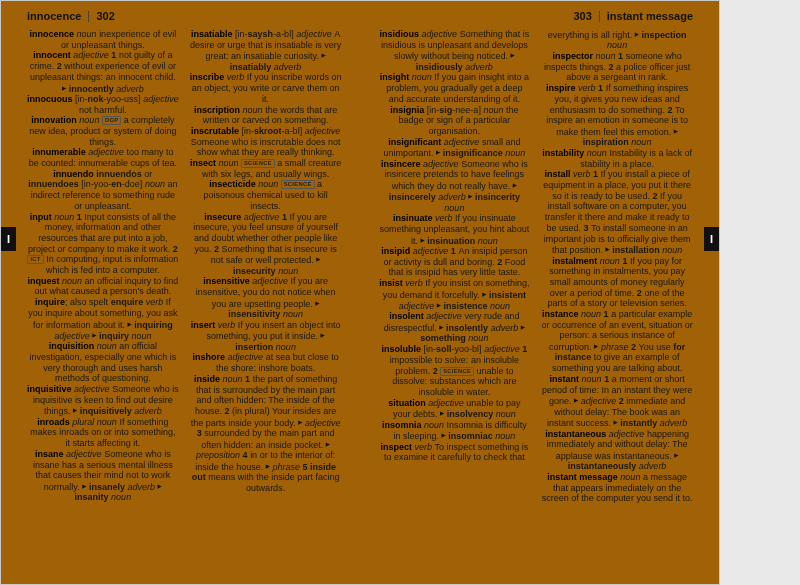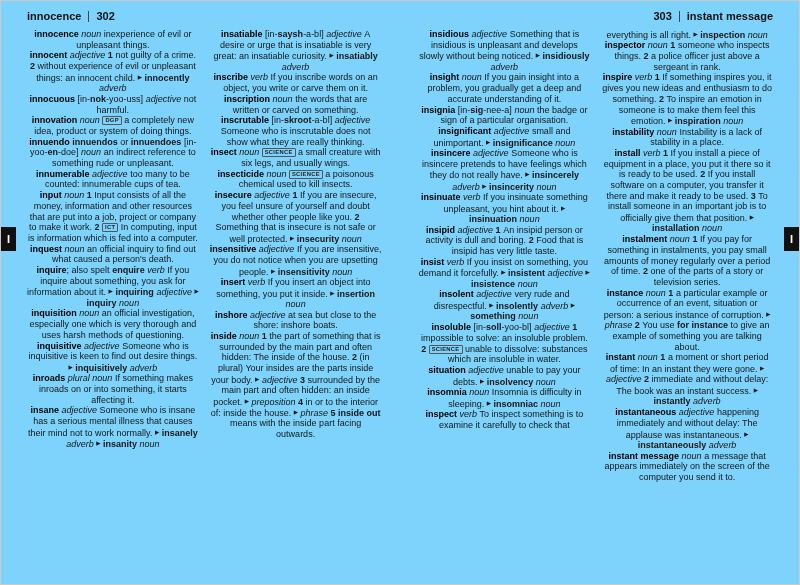--- a/index.html
+++ b/index.html
@@ -1,19 +1,19 @@
 <!DOCTYPE html>
 <html><head>
 <meta charset="utf-8">
 <style>
   * { margin:0; padding:0; box-sizing:border-box; }
   html,body { background:#e9e9e9; }
   body { width:800px; height:585px; font-family:"Liberation Sans", sans-serif; }
   .page {
-    position:relative; width:800px; height:585px; background:#7dd3fc;
+    position:relative; width:720px; height:585px; background:#a16207;
     border:1px solid #c9c9c9; padding:9px 26px 8px; overflow:hidden;
   }
   .header { display:flex; justify-content:space-between; align-items:center;
     font-size:11px; font-weight:700; color:#111; margin-bottom:7px; }
   .header-left, .header-right { display:flex; align-items:center; }
   .hsep { display:inline-block; width:1px; height:11px; background:#444; margin:0 7px; }
   .columns { display:flex; gap:11px; }
   .col { width:172px; height:541px; overflow:hidden; font-size:9px;
     line-height:10.7px; color:#161616; text-align:center; }
   .col.right-page-start { margin-left:26px; }
@@ -49,22 +49,22 @@
       <span>instant message</span>
     </div>
   </div>
 
   <div class="columns" id="columns">
       <div class="col">
         <p class="entry"><span class="seg-headword">innocence</span><span class="seg-pos"> noun </span><span class="seg-t">inexperience of evil or unpleasant things.</span></p>
         <p class="entry"><span class="seg-headword">innocent</span><span class="seg-pos"> adjective </span><span class="seg-bold">1 </span><span class="seg-t">not guilty of a crime. </span><span class="seg-bold">2 </span><span class="seg-t">without experience of evil or unpleasant things: </span><span class="seg-italic">an innocent child. </span><span class="seg-arrow">▶</span><span class="seg-bold"> innocently </span><span class="seg-pos">adverb</span></p>
         <p class="entry"><span class="seg-headword">innocuous</span><span class="seg-t"> [in-</span><span class="seg-bold">nok</span><span class="seg-t">-yoo-uss] </span><span class="seg-pos">adjective </span><span class="seg-t">not harmful.</span></p>
         <p class="entry"><span class="seg-headword">innovation</span><span class="seg-pos"> noun </span><span class="seg-label">DGP</span><span class="seg-t"> a completely new idea, product or system of doing things.</span></p>
+        <p class="entry"><span class="seg-headword">innumerable</span><span class="seg-pos"> adjective </span><span class="seg-t">too many to be counted: </span><span class="seg-italic">innumerable cups of tea.</span></p>
         <p class="entry"><span class="seg-headword">innuendo</span><span class="seg-bold"> innuendos </span><span class="seg-t">or </span><span class="seg-bold">innuendoes</span><span class="seg-t"> [in-yoo-</span><span class="seg-bold">en</span><span class="seg-t">-doe] </span><span class="seg-pos">noun </span><span class="seg-t">an indirect reference to something rude or unpleasant.</span></p>
-        <p class="entry"><span class="seg-headword">innumerable</span><span class="seg-pos"> adjective </span><span class="seg-t">too many to be counted: </span><span class="seg-italic">innumerable cups of tea.</span></p>
         <p class="entry"><span class="seg-headword">input</span><span class="seg-pos"> noun </span><span class="seg-bold">1 </span><span class="seg-t">Input consists of all the money, information and other resources that are put into a job, project or company to make it work. </span><span class="seg-bold">2 </span><span class="seg-label">ICT</span><span class="seg-t"> In computing, input is information which is fed into a computer.</span></p>
         <p class="entry"><span class="seg-headword">inquest</span><span class="seg-pos"> noun </span><span class="seg-t">an official inquiry to find out what caused a person's death.</span></p>
         <p class="entry"><span class="seg-headword">inquire</span><span class="seg-t">; also spelt </span><span class="seg-bold">enquire </span><span class="seg-pos">verb </span><span class="seg-t">If you inquire about something, you ask for information about it. </span><span class="seg-arrow">▶</span><span class="seg-bold"> inquiring </span><span class="seg-pos">adjective </span><span class="seg-arrow">▶</span><span class="seg-bold"> inquiry </span><span class="seg-pos">noun</span></p>
         <p class="entry"><span class="seg-headword">inquisition</span><span class="seg-pos"> noun </span><span class="seg-t">an official investigation, especially one which is very thorough and uses harsh methods of questioning.</span></p>
         <p class="entry"><span class="seg-headword">inquisitive</span><span class="seg-pos"> adjective </span><span class="seg-t">Someone who is inquisitive is keen to find out desire things. </span><span class="seg-arrow">▶</span><span class="seg-bold"> inquisitively </span><span class="seg-pos">adverb</span></p>
         <p class="entry"><span class="seg-headword">inroads</span><span class="seg-pos"> plural noun </span><span class="seg-t">If something makes inroads on or into something, it starts affecting it.</span></p>
         <p class="entry"><span class="seg-headword">insane</span><span class="seg-pos"> adjective </span><span class="seg-t">Someone who is insane has a serious mental illness that causes their mind not to work normally. </span><span class="seg-arrow">▶</span><span class="seg-bold"> insanely </span><span class="seg-pos">adverb </span><span class="seg-arrow">▶</span><span class="seg-bold"> insanity </span><span class="seg-pos">noun</span></p>
       </div>
       <div class="col">
         <p class="entry"><span class="seg-headword">insatiable</span><span class="seg-t"> [in-</span><span class="seg-bold">saysh</span><span class="seg-t">-a-bl] </span><span class="seg-pos">adjective </span><span class="seg-t">A desire or urge that is insatiable is very great: </span><span class="seg-italic">an insatiable curiosity. </span><span class="seg-arrow">▶</span><span class="seg-bold"> insatiably </span><span class="seg-pos">adverb</span></p>

